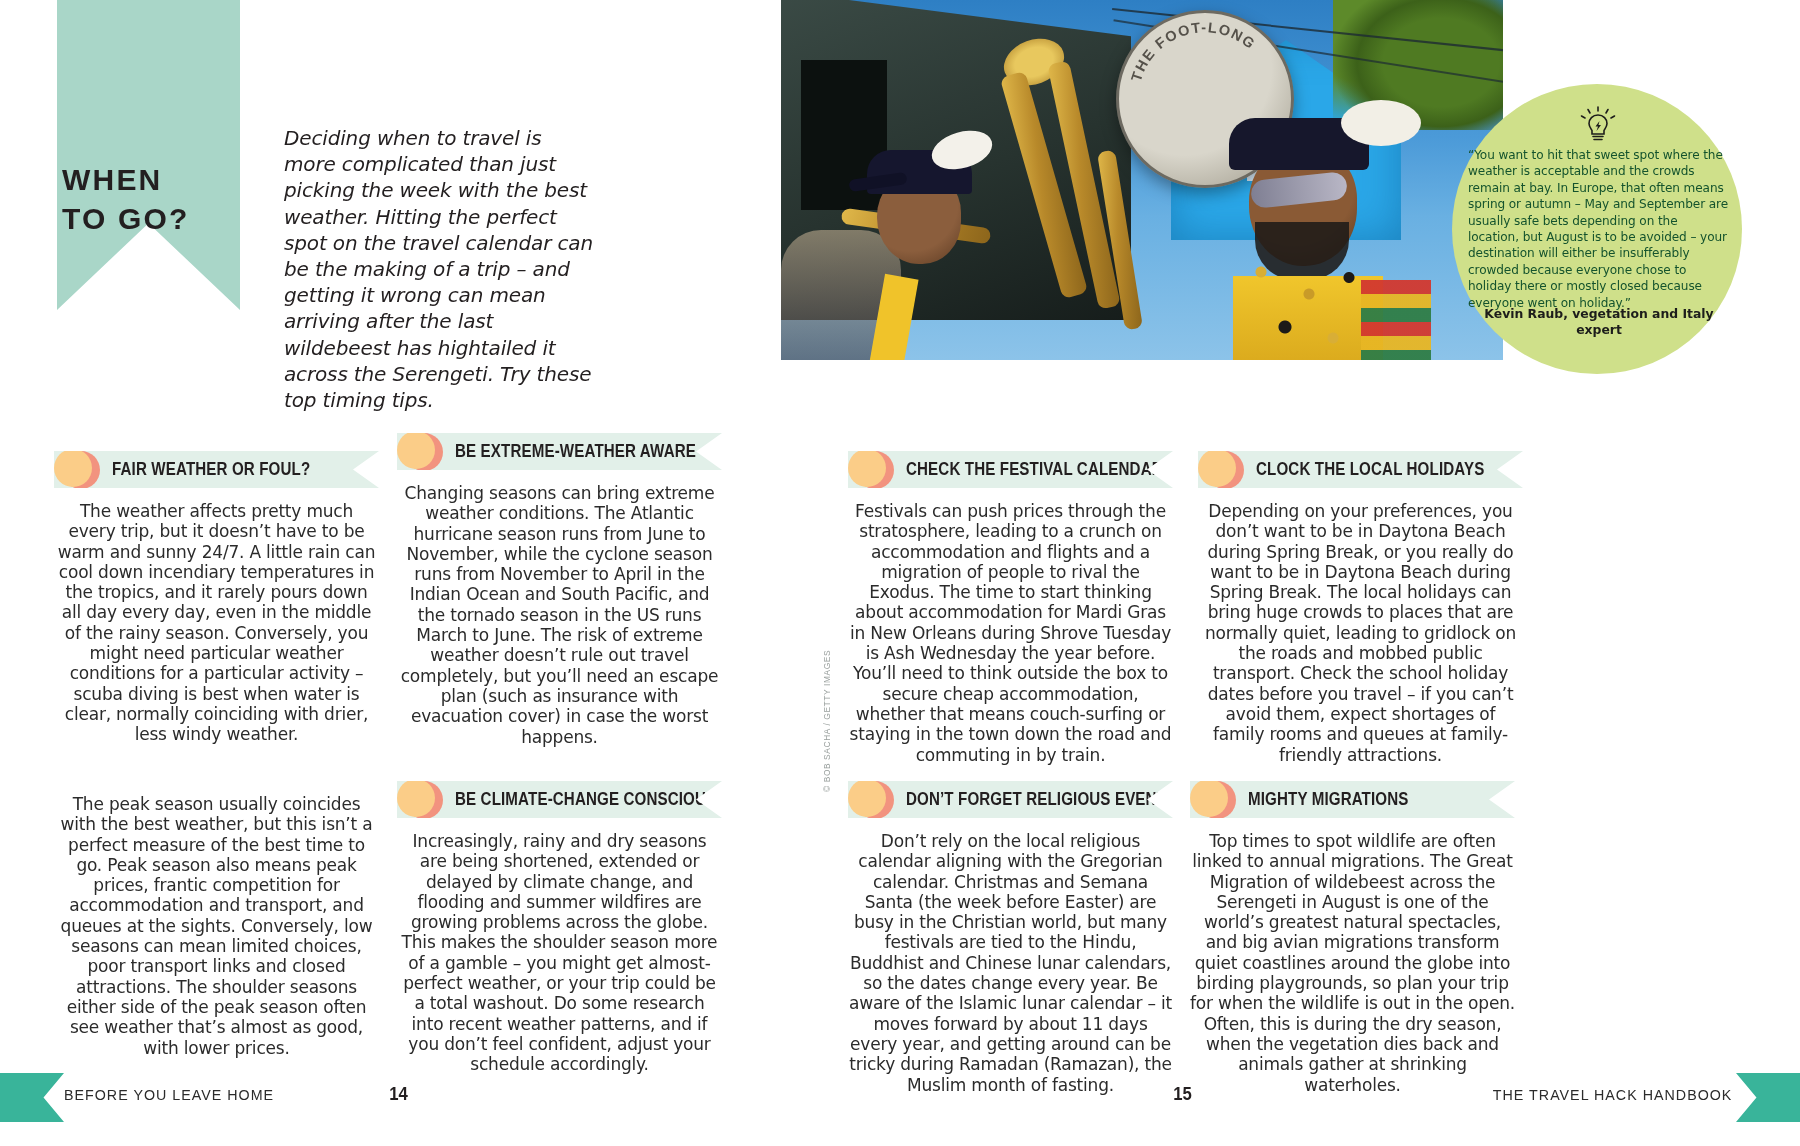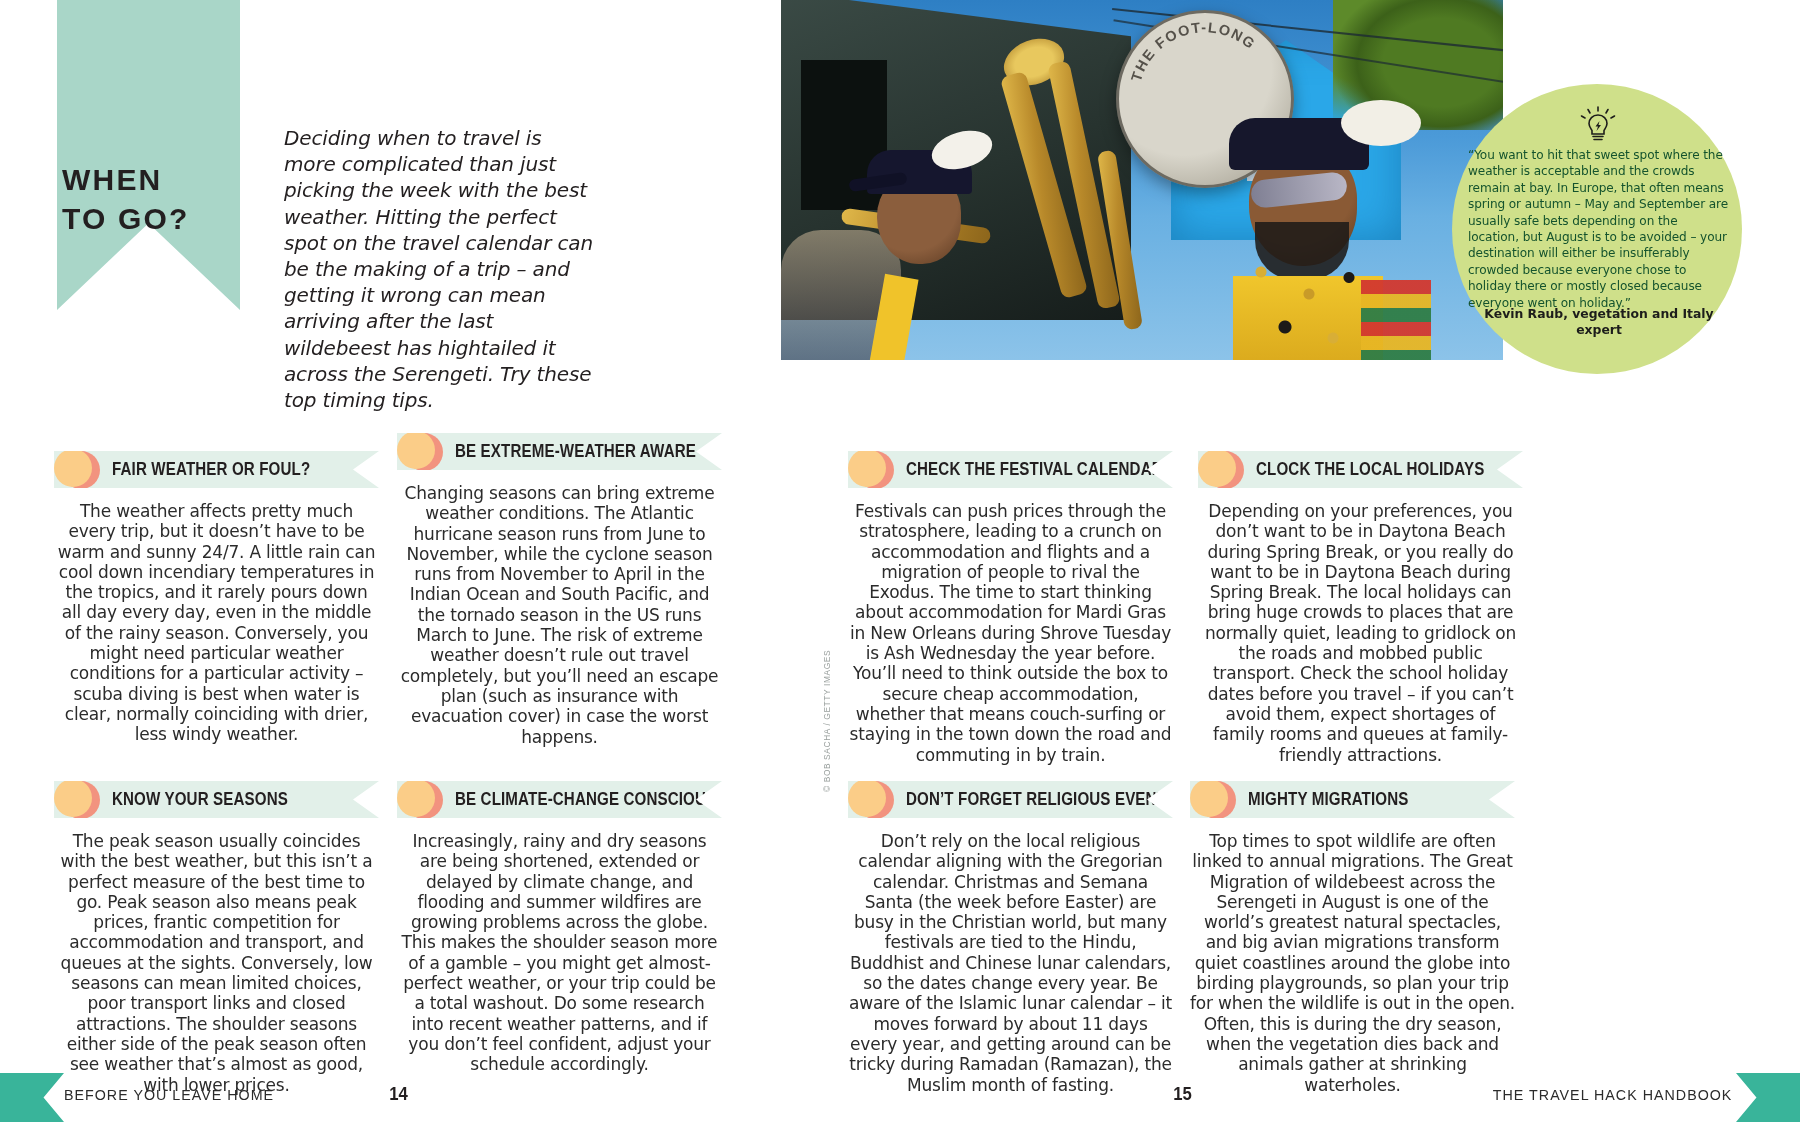--- a/index.html
+++ b/index.html
@@ -395,27 +395,20 @@
       <div class="tip-dot-wrap">
         <div class="tip-dot-shadow"></div>
         <div class="tip-dot"></div>
       </div>
       <div class="tip-title">CLOCK THE LOCAL HOLIDAYS</div>
     </div>
     <div class="tip-body">Depending on your preferences, you don’t want to be in Daytona Beach during Spring Break, or you really do want to be in Daytona Beach during Spring Break. The local holidays can bring huge crowds to places that are normally quiet, leading to gridlock on the roads and mobbed public transport. Check the school holiday dates before you travel – if you can’t avoid them, expect shortages of family rooms and queues at family-friendly attractions.</div>
   </div>
 
   <div class="tip" style="left:54px; top:781px; width:325px;">
-    <div class="tip-banner notched">
-      <div class="tip-dot-wrap">
-        <div class="tip-dot-shadow"></div>
-        <div class="tip-dot"></div>
-      </div>
-      <div class="tip-title">KNOW YOUR SEASONS</div>
-    </div>
     <div class="tip-body">The peak season usually coincides with the best weather, but this isn’t a perfect measure of the best time to go. Peak season also means peak prices, frantic competition for accommodation and transport, and queues at the sights. Conversely, low seasons can mean limited choices, poor transport links and closed attractions. The shoulder seasons either side of the peak season often see weather that’s almost as good, with lower prices.</div>
   </div>
 
   <div class="tip" style="left:397px; top:781px; width:325px;">
     <div class="tip-banner notched">
       <div class="tip-dot-wrap">
         <div class="tip-dot-shadow"></div>
         <div class="tip-dot"></div>
       </div>
       <div class="tip-title">BE CLIMATE-CHANGE CONSCIOUS</div>

